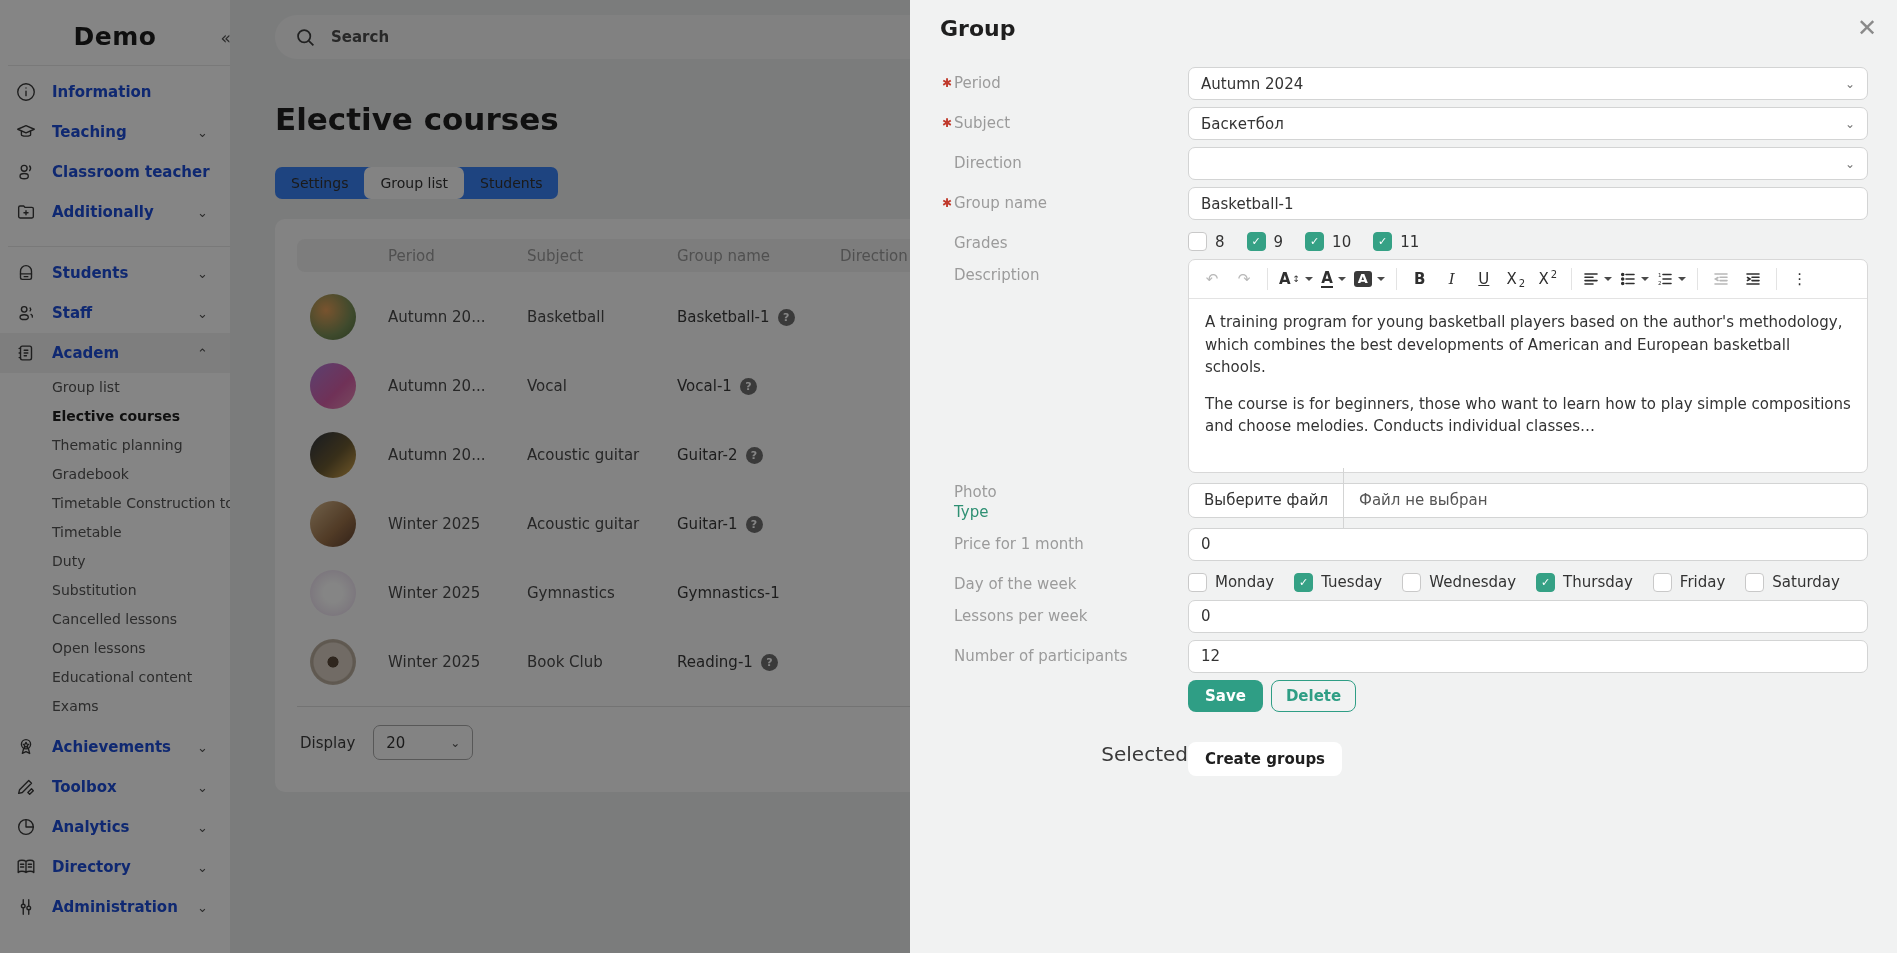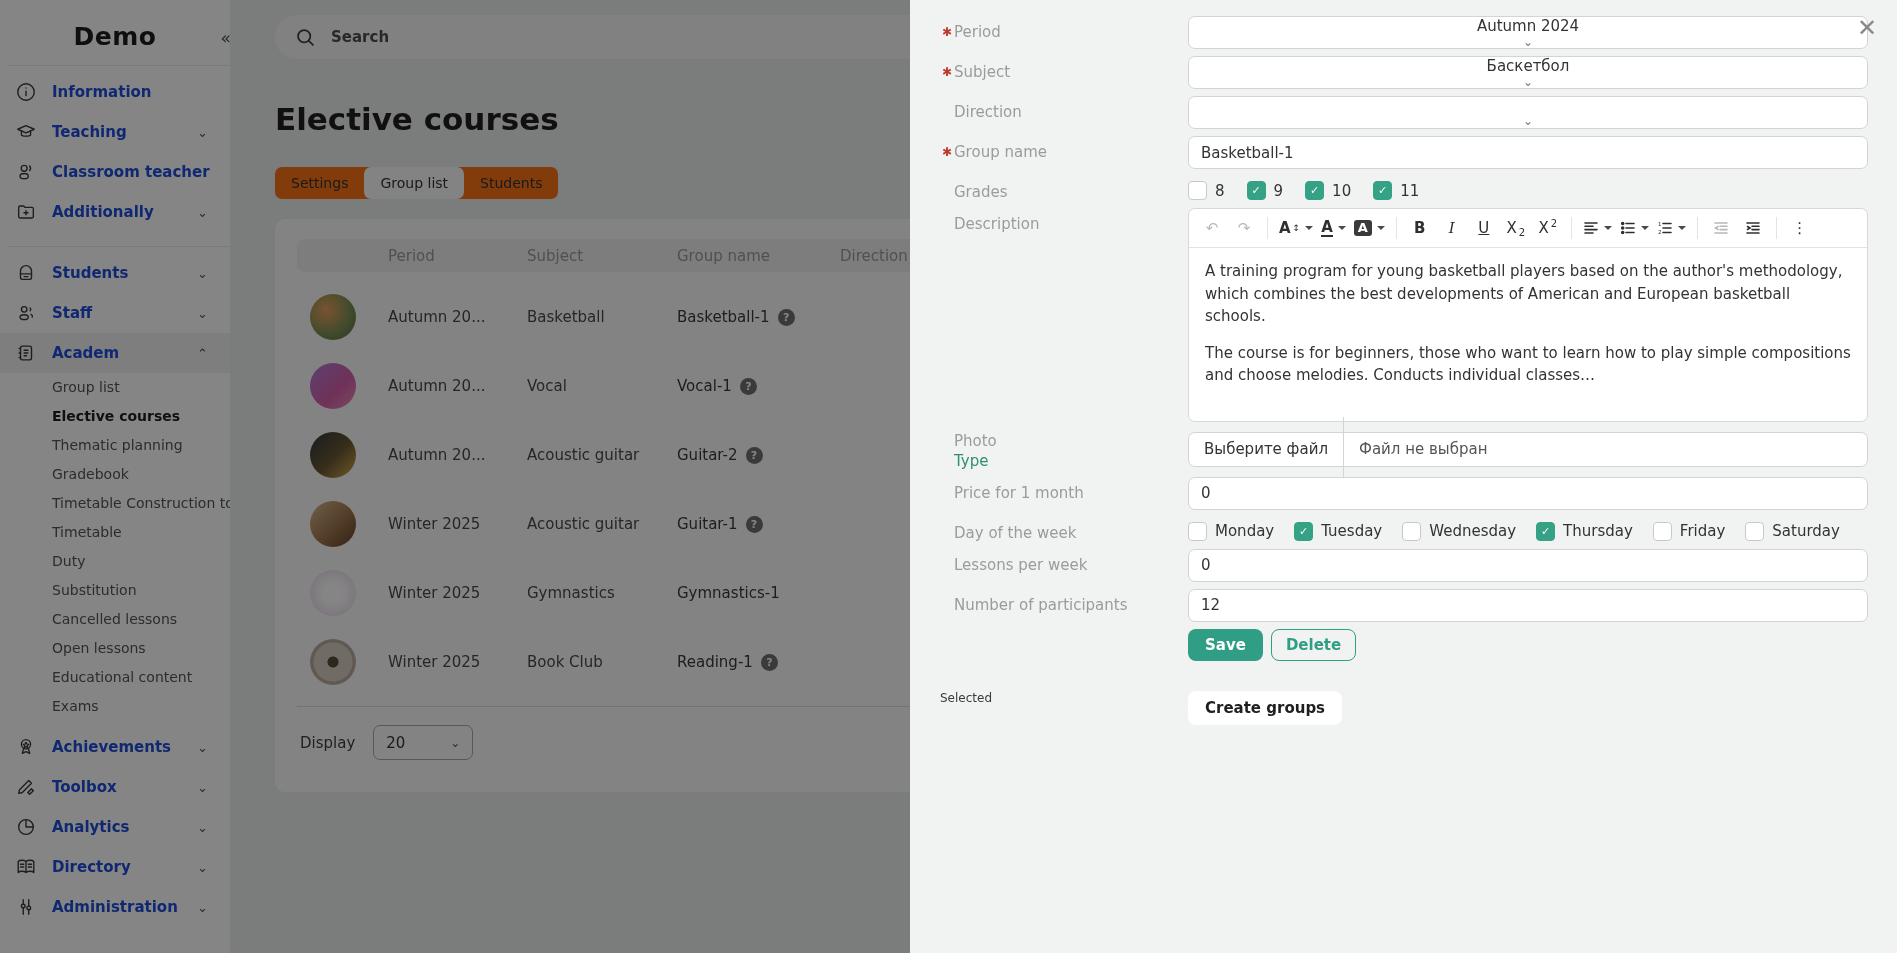--- a/index.html
+++ b/index.html
@@ -20,21 +20,21 @@
   .nav-label{font-size:15px;font-weight:600;color:#1d4ed8;flex:1;white-space:nowrap;}
   .chev{font-size:13px;color:#555;}
   .subnav .sub-item{height:29px;line-height:29px;padding-left:52px;font-size:14px;color:#555;cursor:pointer;white-space:nowrap;}
   .subnav .sub-item.active{font-weight:bold;color:#1f1f1f;}
   
   .main{position:absolute;left:230px;top:0;right:0;bottom:0;background:#ecedee;padding:15px 0 0 45px;z-index:1;}
   .search-bar{width:880px;height:44px;border-radius:22px;background:#f7f8f8;display:flex;align-items:center;padding:0 20px;gap:15px;}
   .search-bar svg{stroke:#3f3f3f;fill:none;stroke-width:2;}
   .search-text{font-size:15px;font-weight:bold;color:#4d4d4d;}
   .page-title{margin-top:42px;font-size:31px;font-weight:bold;color:#1f1f1f;}
-  .tabs{display:inline-flex;background:#f97316;border-radius:7px;margin-top:30px;}
+  .tabs{display:inline-flex;background:#3b82f6;border-radius:7px;margin-top:30px;}
   .tab{padding:8px 16px;font-size:14px;color:#333;border-radius:7px;cursor:pointer;white-space:nowrap;}
   .tab.active{background:#fbfbfb;}
   .card{margin-top:20px;width:1290px;height:533px;background:#fcfcfc;border-radius:10px;padding:20px 22px;}
   .thead{display:flex;align-items:center;height:33px;background:#efefef;border-radius:8px;color:#9a9a9a;font-size:15px;}
   .c-av{width:91px;flex:none;}
   .c-period{width:139px;flex:none;}
   .c-subject{width:150px;flex:none;}
   .c-group{width:163px;flex:none;}
   .c-dir{flex:1;}
   .trow{display:flex;align-items:center;height:69px;font-size:15px;color:#4a4a4a;cursor:pointer;}
@@ -62,21 +62,21 @@
   .drawer{position:absolute;left:910px;top:0;width:987px;height:953px;background:#f1f2f2;z-index:6;
     padding:16px 0 0 30px;box-sizing:border-box;}
   .drawer-title{font-size:22px;font-weight:bold;color:#1f1f1f;margin-bottom:26px;}
   .drawer-close{position:absolute;top:16px;right:20px;font-size:24px;color:#8a8a8a;cursor:pointer;line-height:1;}
   .frow{display:flex;align-items:flex-start;margin-bottom:7px;}
   .flabel{width:248px;flex:none;font-size:15px;color:#9b9b9b;padding-top:7px;position:relative;padding-left:14px;box-sizing:border-box;}
   .flabel .req{position:absolute;left:2px;top:9px;color:#c0392b;font-size:12px;}
   .fctrl{width:680px;flex:none;}
   .select,.tinput{height:33px;background:#fff;border:1px solid #d3d4d4;border-radius:7px;display:flex;
     align-items:center;padding:0 12px;font-size:15px;color:#333;box-sizing:border-box;}
-  .select{justify-content:space-between;cursor:pointer;flex-direction:column;}
+  .select{justify-content:space-between;cursor:pointer;}
   .select .chev{color:#777;font-size:12px;}
   .cbgroup{display:flex;align-items:center;gap:22px;padding-top:5px;flex-wrap:nowrap;}
   .cbitem{display:flex;align-items:center;gap:8px;font-size:15px;color:#333;cursor:pointer;}
   .cb{width:17px;height:17px;border:1px solid #c9c9c9;border-radius:4px;background:#fff;flex:none;
     display:flex;align-items:center;justify-content:center;}
   .cb.checked{background:#35a185;border-color:#35a185;}
   .cb.checked::after{content:"✓";color:#fff;font-size:11px;font-weight:bold;}
   
   .editor{background:#fff;border:1px solid #d8d8d8;border-radius:7px;overflow:hidden;}
   .etoolbar{display:flex;align-items:center;height:38px;border-bottom:1px solid #e3e3e3;padding:0 8px;gap:2px;}
@@ -103,21 +103,21 @@
   .filestatus{padding:0 15px;font-size:15px;color:#555;}
   .type-link{color:#2e9073;font-size:15px;margin-top:2px;cursor:pointer;}
   .photo-label{padding-top:0;}
   
   .btnrow{margin-left:248px;display:flex;gap:8px;margin-top:0;}
   .btn-save{background:#2f9e85;color:#fff;font-weight:bold;font-size:15px;border:none;border-radius:8px;
     padding:7px 17px;cursor:pointer;font-family:inherit;}
   .btn-delete{background:transparent;color:#2f9e85;font-weight:bold;font-size:15px;border:1px solid #2f9e85;
     border-radius:8px;padding:6px 14px;cursor:pointer;font-family:inherit;}
   .selected-row{display:flex;align-items:flex-start;margin-top:30px;}
-  .selected-h{width:248px;flex:none;font-size:12px;color:#3a3a3a;}
+  .selected-h{width:248px;flex:none;font-size:20px;color:#3a3a3a;text-align:right;}
   .btn-create{background:#fff;color:#1f1f1f;font-weight:bold;font-size:15px;border:none;border-radius:8px;
     padding:8px 17px;cursor:pointer;font-family:inherit;}
 </style>
 </head>
 <body>
 
 <div class="sidebar">
   <div class="logo">Demo</div>
   <div class="collapse">«</div>
   <div class="side-divider"></div>
@@ -365,20 +365,21 @@
         <span>20</span>
         <span class="chev">⌄</span>
       </div>
     </div>
   </div>
 </div>
 
 <div class="backdrop"></div>
 
 <div class="drawer">
+  <div class="drawer-title">Group</div>
   <div class="drawer-close">✕</div>
 
   <div class="frow">
     <div class="flabel"><span class="req">✱</span><span>Period</span></div>
     <div class="fctrl">
         <div class="select">
           <span>Autumn 2024</span>
           <span class="chev">⌄</span>
         </div>
       </div>

